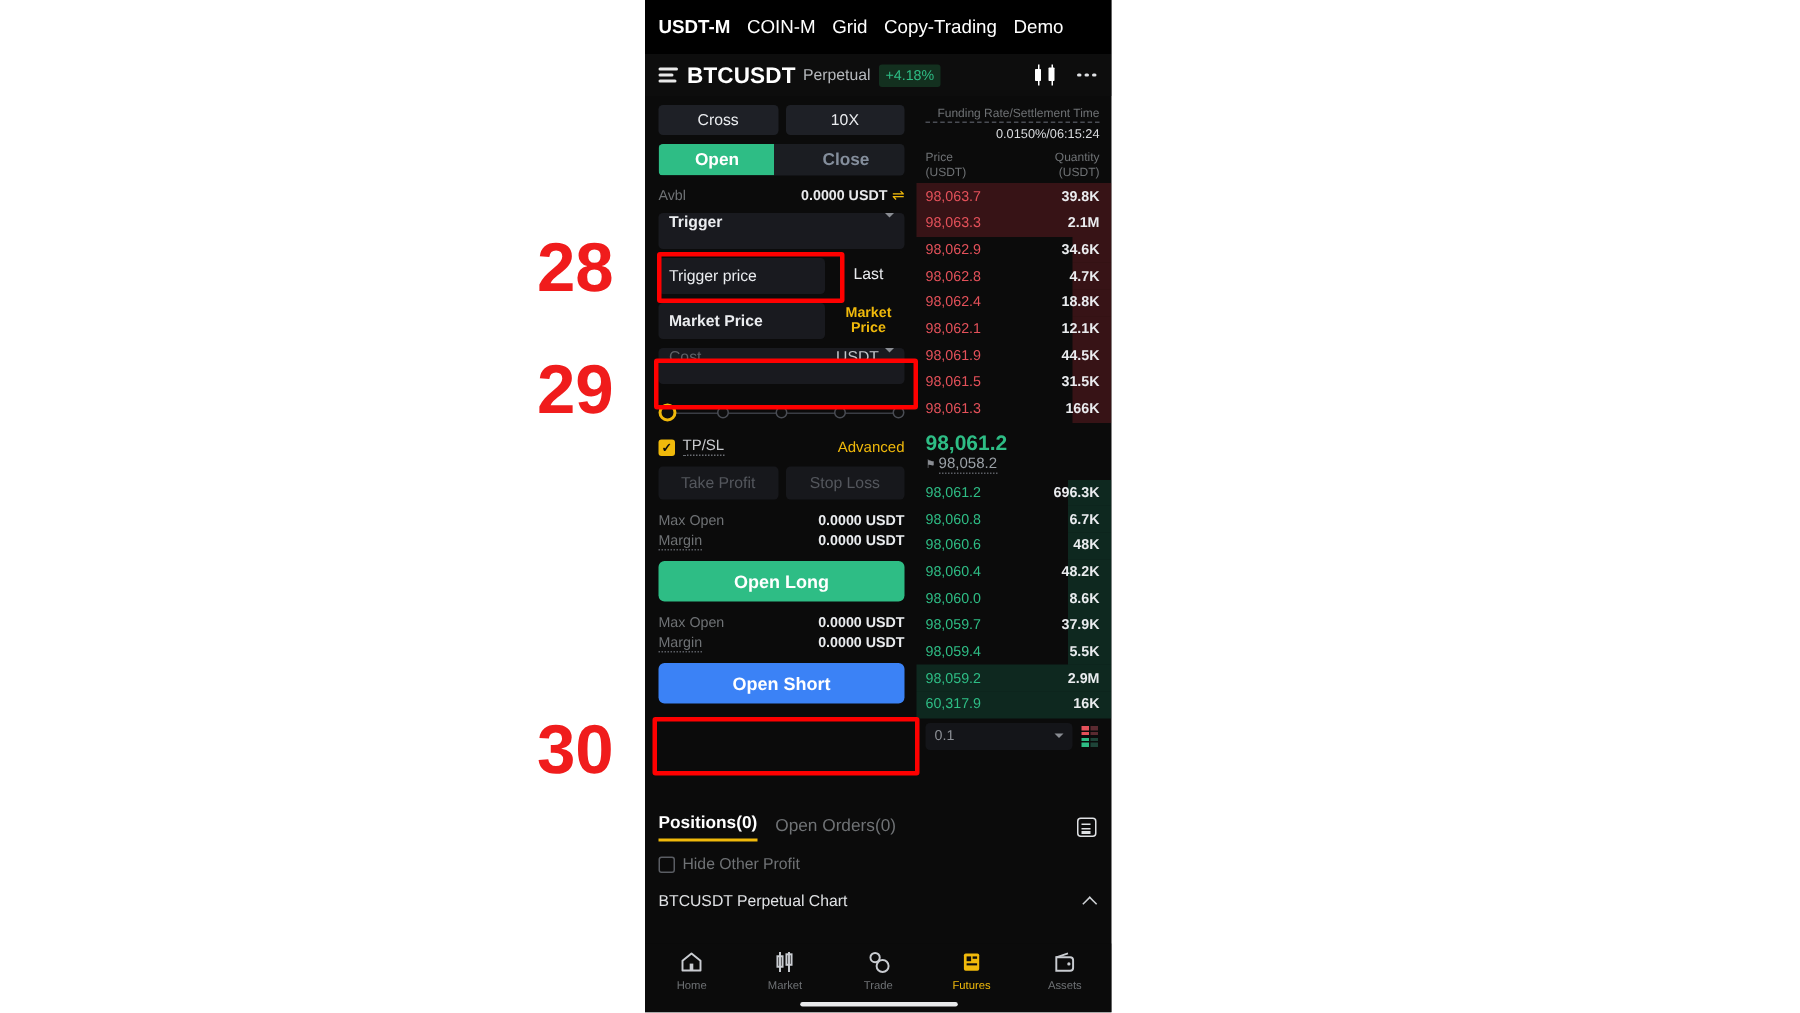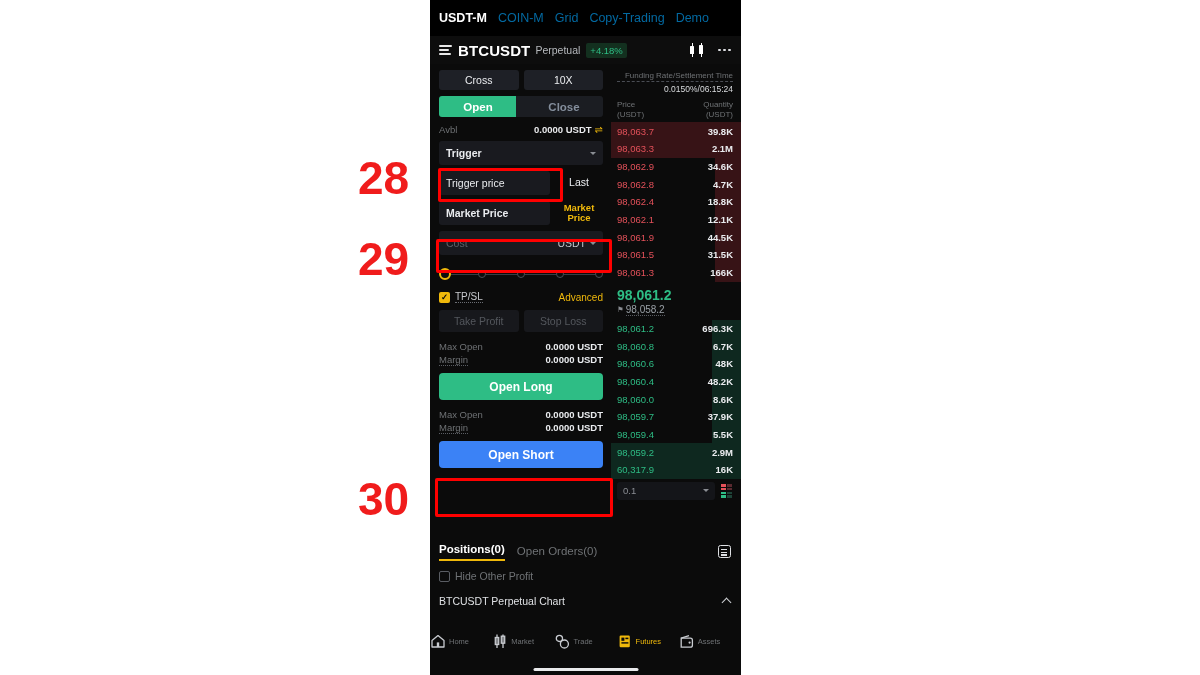--- a/index.html
+++ b/index.html
@@ -16,21 +16,21 @@
     position: absolute; left: 430px; top: 0; width: 311px; height: 675px;
     background: #0b0b0b; color: #eaecef; overflow: hidden;
   }
 
   
   #prodtabs {
     height: 36px; display: flex; align-items: center; gap: 11px;
     padding: 0 8px 0 9px; background: #000;
     font-size: 12.5px; white-space: nowrap;
   }
-  #prodtabs .t { color: #0369a1; }
+  #prodtabs .t { color: #ffffff; }
   #prodtabs .t.active { color: #ffffff; font-weight: bold; }
 
   
   #symhdr {
     height: 28px; display: flex; align-items: center; padding: 0 10px 0 9px;
     background: #0d0d0d;
   }
   .ham { width: 13px; height: 10px; margin-right: 6px; position: relative; flex: none; }
   .ham i { position: absolute; left: 0; height: 1.7px; background: #e8e8e8; border-radius: 1px; }
   .ham i:nth-child(1) { top: 0;   width: 13px; }
@@ -74,21 +74,21 @@
   .octab.close { background: #1b1d22; color: #848e9c; border-radius: 0 3px 3px 0; margin-left: -9px; padding-left: 9px; }
 
   .avbl { display: flex; align-items: center; margin-top: 7px; font-size: 9.5px; }
   .avbl .k { color: #6f7275; }
   .avbl .sp { flex: 1; }
   .avbl .v { color: #e9eaec; font-weight: bold; font-size: 9.5px; }
   .swap { color: #f0b90b; font-size: 10px; margin-left: 3px; }
 
   .field {
     margin-top: 6px; height: 24px; background: #191a1f; border-radius: 3px;
-    display: flex; align-items: center; padding: 0 7px; font-size: 10.5px;
+    display: flex; padding: 0 7px; font-size: 10.5px;
   }
   .field .lbl { color: #eaecef; font-weight: bold; }
   .field .ph { color: #5e6167; }
   .field .sp { flex: 1; }
   .caret { width: 0; height: 0; border-left: 3.2px solid transparent; border-right: 3.2px solid transparent; border-top: 3.6px solid #8a8d93; }
 
   .rowpair { margin-top: 6px; display: flex; gap: 5px; align-items: stretch; }
   .rowpair .big { flex: 1; height: 24px; background: #191a1f; border-radius: 3px; display: flex; align-items: center; padding: 0 7px; font-size: 10.5px; }
   .rowpair .side { width: 48px; display: flex; align-items: center; justify-content: center; font-size: 10.5px; color: #eaecef; text-align: center; line-height: 1.05; }
   .rowpair .side.gold { color: #f0b90b; font-weight: bold; font-size: 9.5px; }
@@ -161,21 +161,21 @@
   .listic i:nth-child(2) { top: 5.7px; width: 6px; }
   .listic i:nth-child(3) { top: 8.4px; width: 6px; }
 
   #hideother { display: flex; align-items: center; padding: 9px 0 0 9px; font-size: 10.5px; color: #6f7275; }
   #chartbar { display: flex; align-items: center; padding: 13px 11px 0 9px; font-size: 10.5px; color: #dfe1e4; }
   #chartbar .sp { flex: 1; }
   .chev { width: 7px; height: 7px; border-left: 1.4px solid #cfd2d6; border-top: 1.4px solid #cfd2d6; transform: rotate(45deg); margin-bottom: -3px; }
 
   
   #bnav { position: absolute; left: 0; bottom: 0; width: 311px; height: 46px; background: #0b0b0b; display: flex; align-items: flex-start; padding-top: 5px; }
-  #bnav .nv { flex: 1; display: flex; align-items: center; gap: 3px; }
+  #bnav .nv { flex: 1; display: flex; flex-direction: column; align-items: center; gap: 3px; }
   #bnav .nv .lb { font-size: 7.5px; color: #6f7275; }
   #bnav .nv.active .lb { color: #f0b90b; }
   .nic { width: 16px; height: 15px; position: relative; }
   #homebar { position: absolute; left: 50%; transform: translateX(-50%); bottom: 4px; width: 105px; height: 3.2px; background: #e9eaec; border-radius: 2px; }
 
   
   .annum { position: absolute; font-size: 46px; font-weight: bold; color: #f01c1c; font-family: "Liberation Sans", sans-serif; line-height: 1; }
   .anbox { position: absolute; border: 3px solid #ff0000; border-radius: 2px; pointer-events: none; }
 </style>
 </head>

